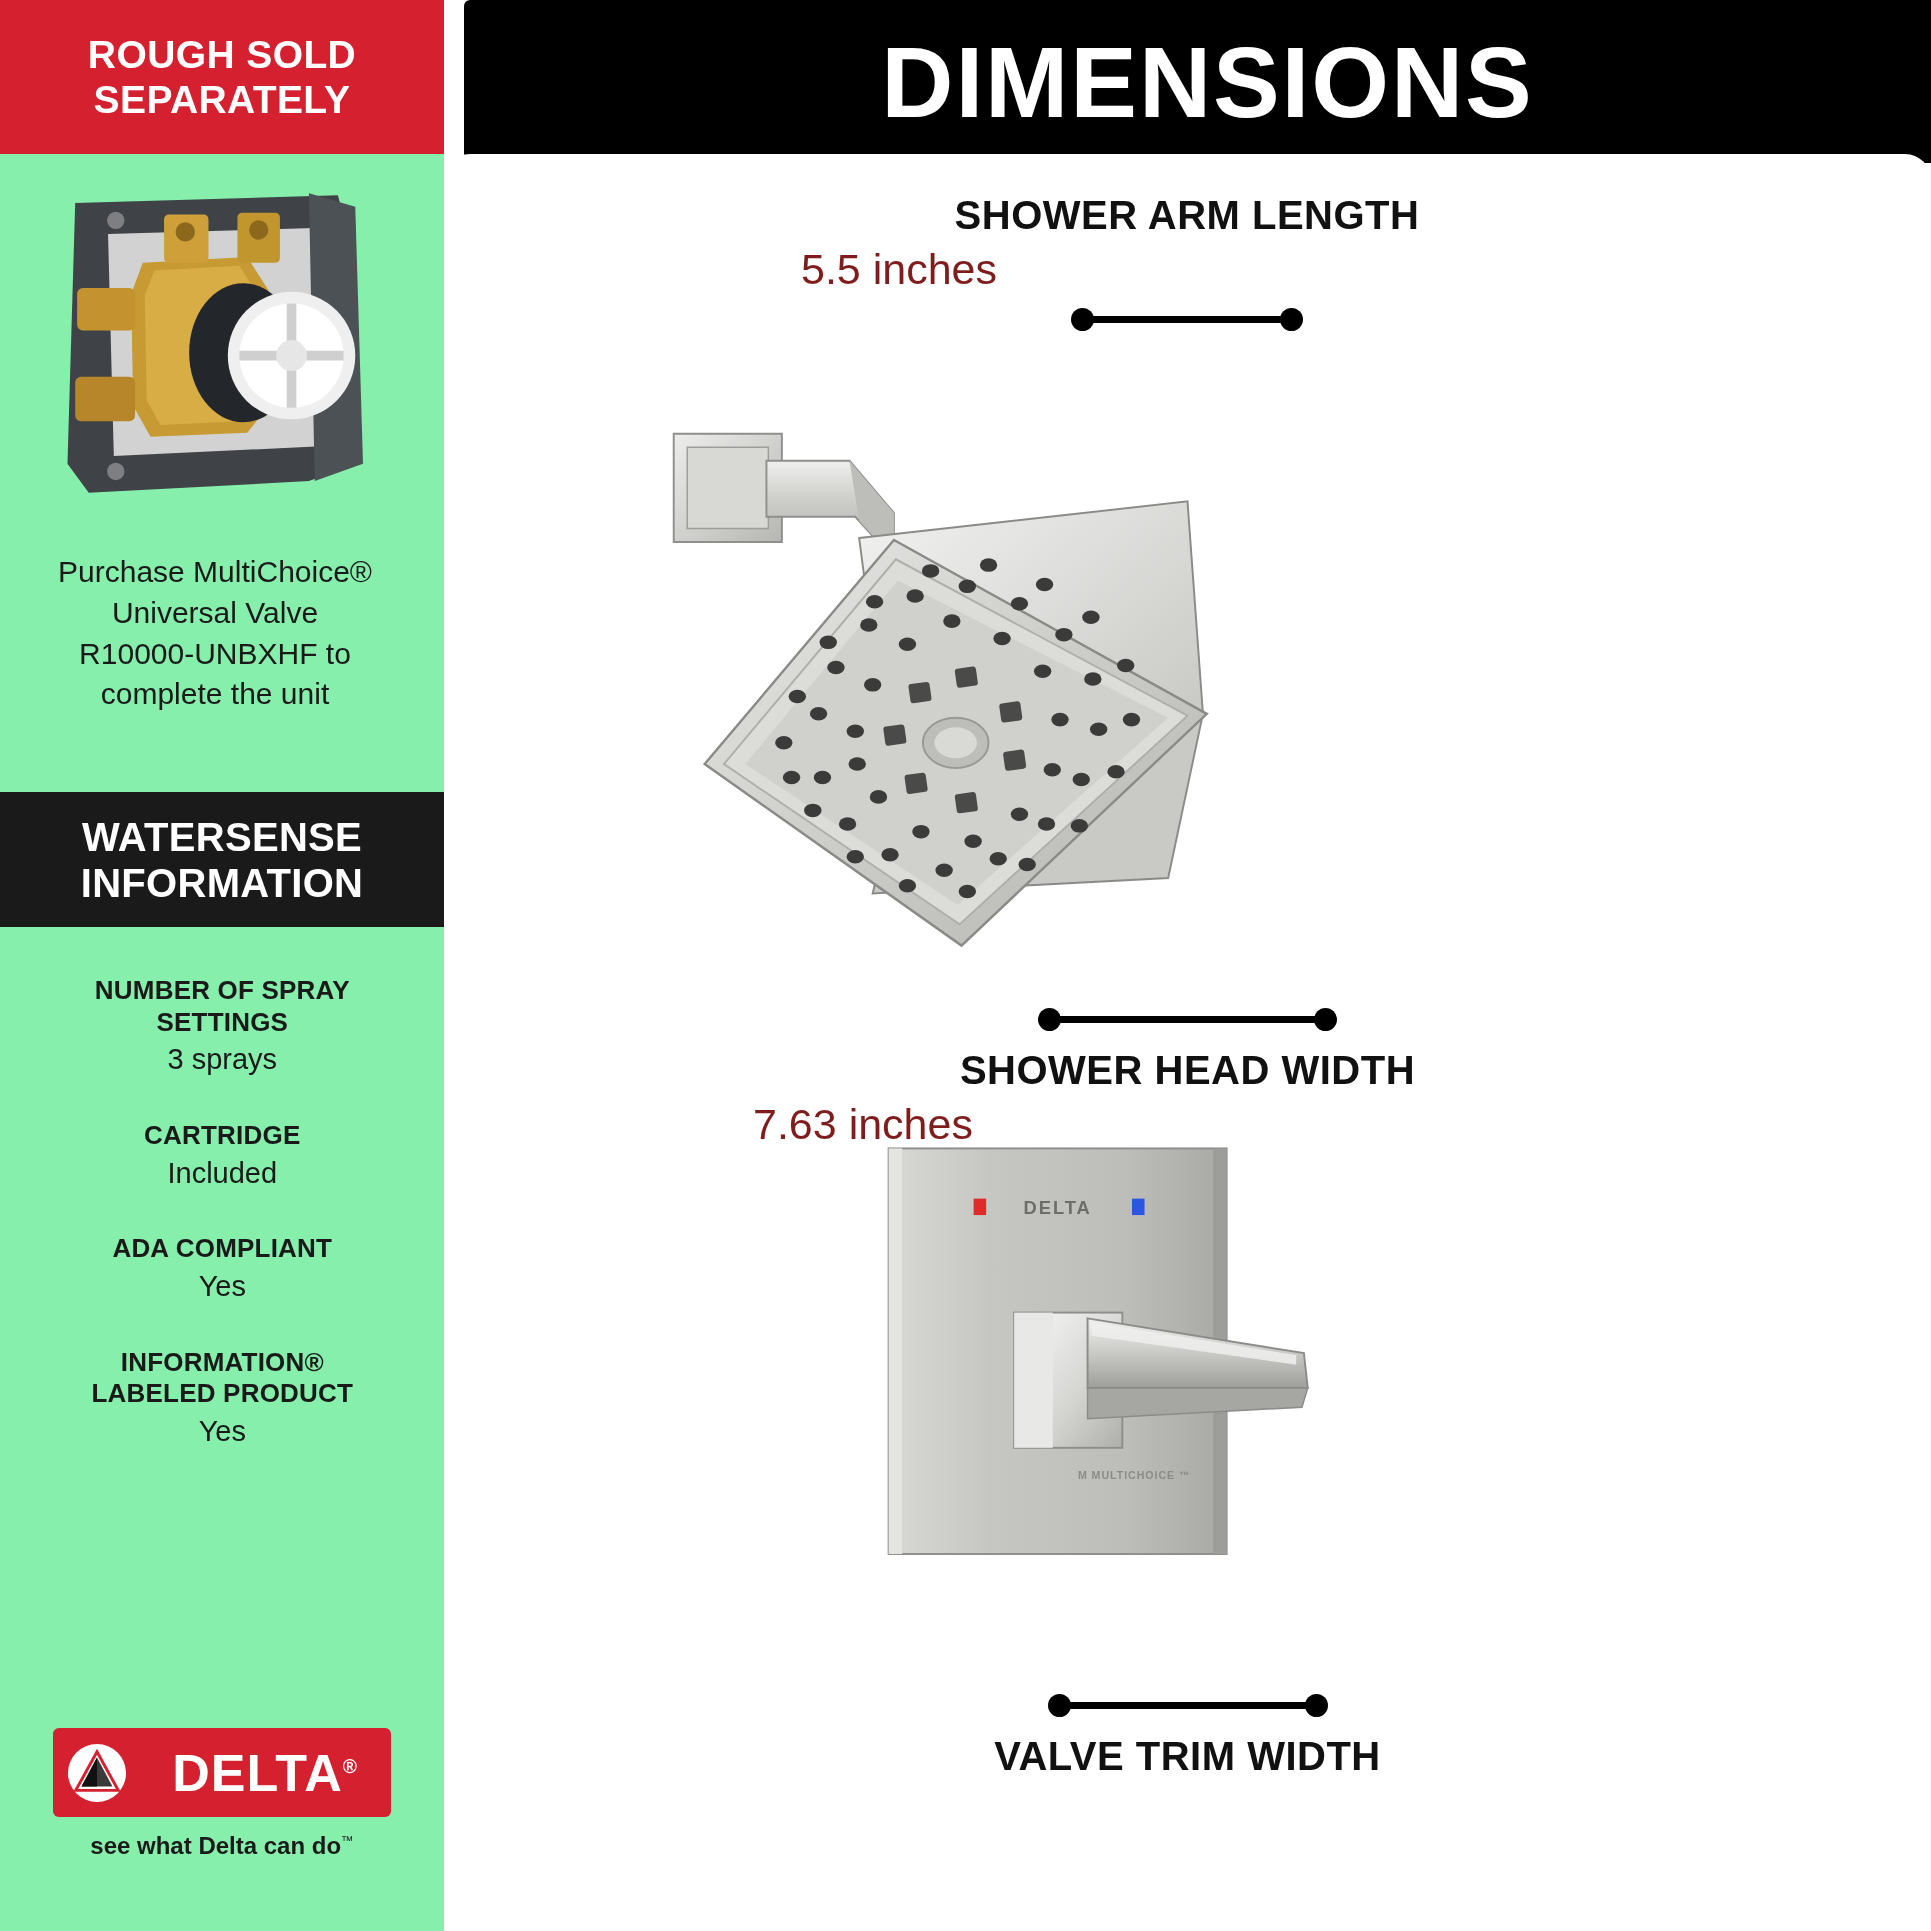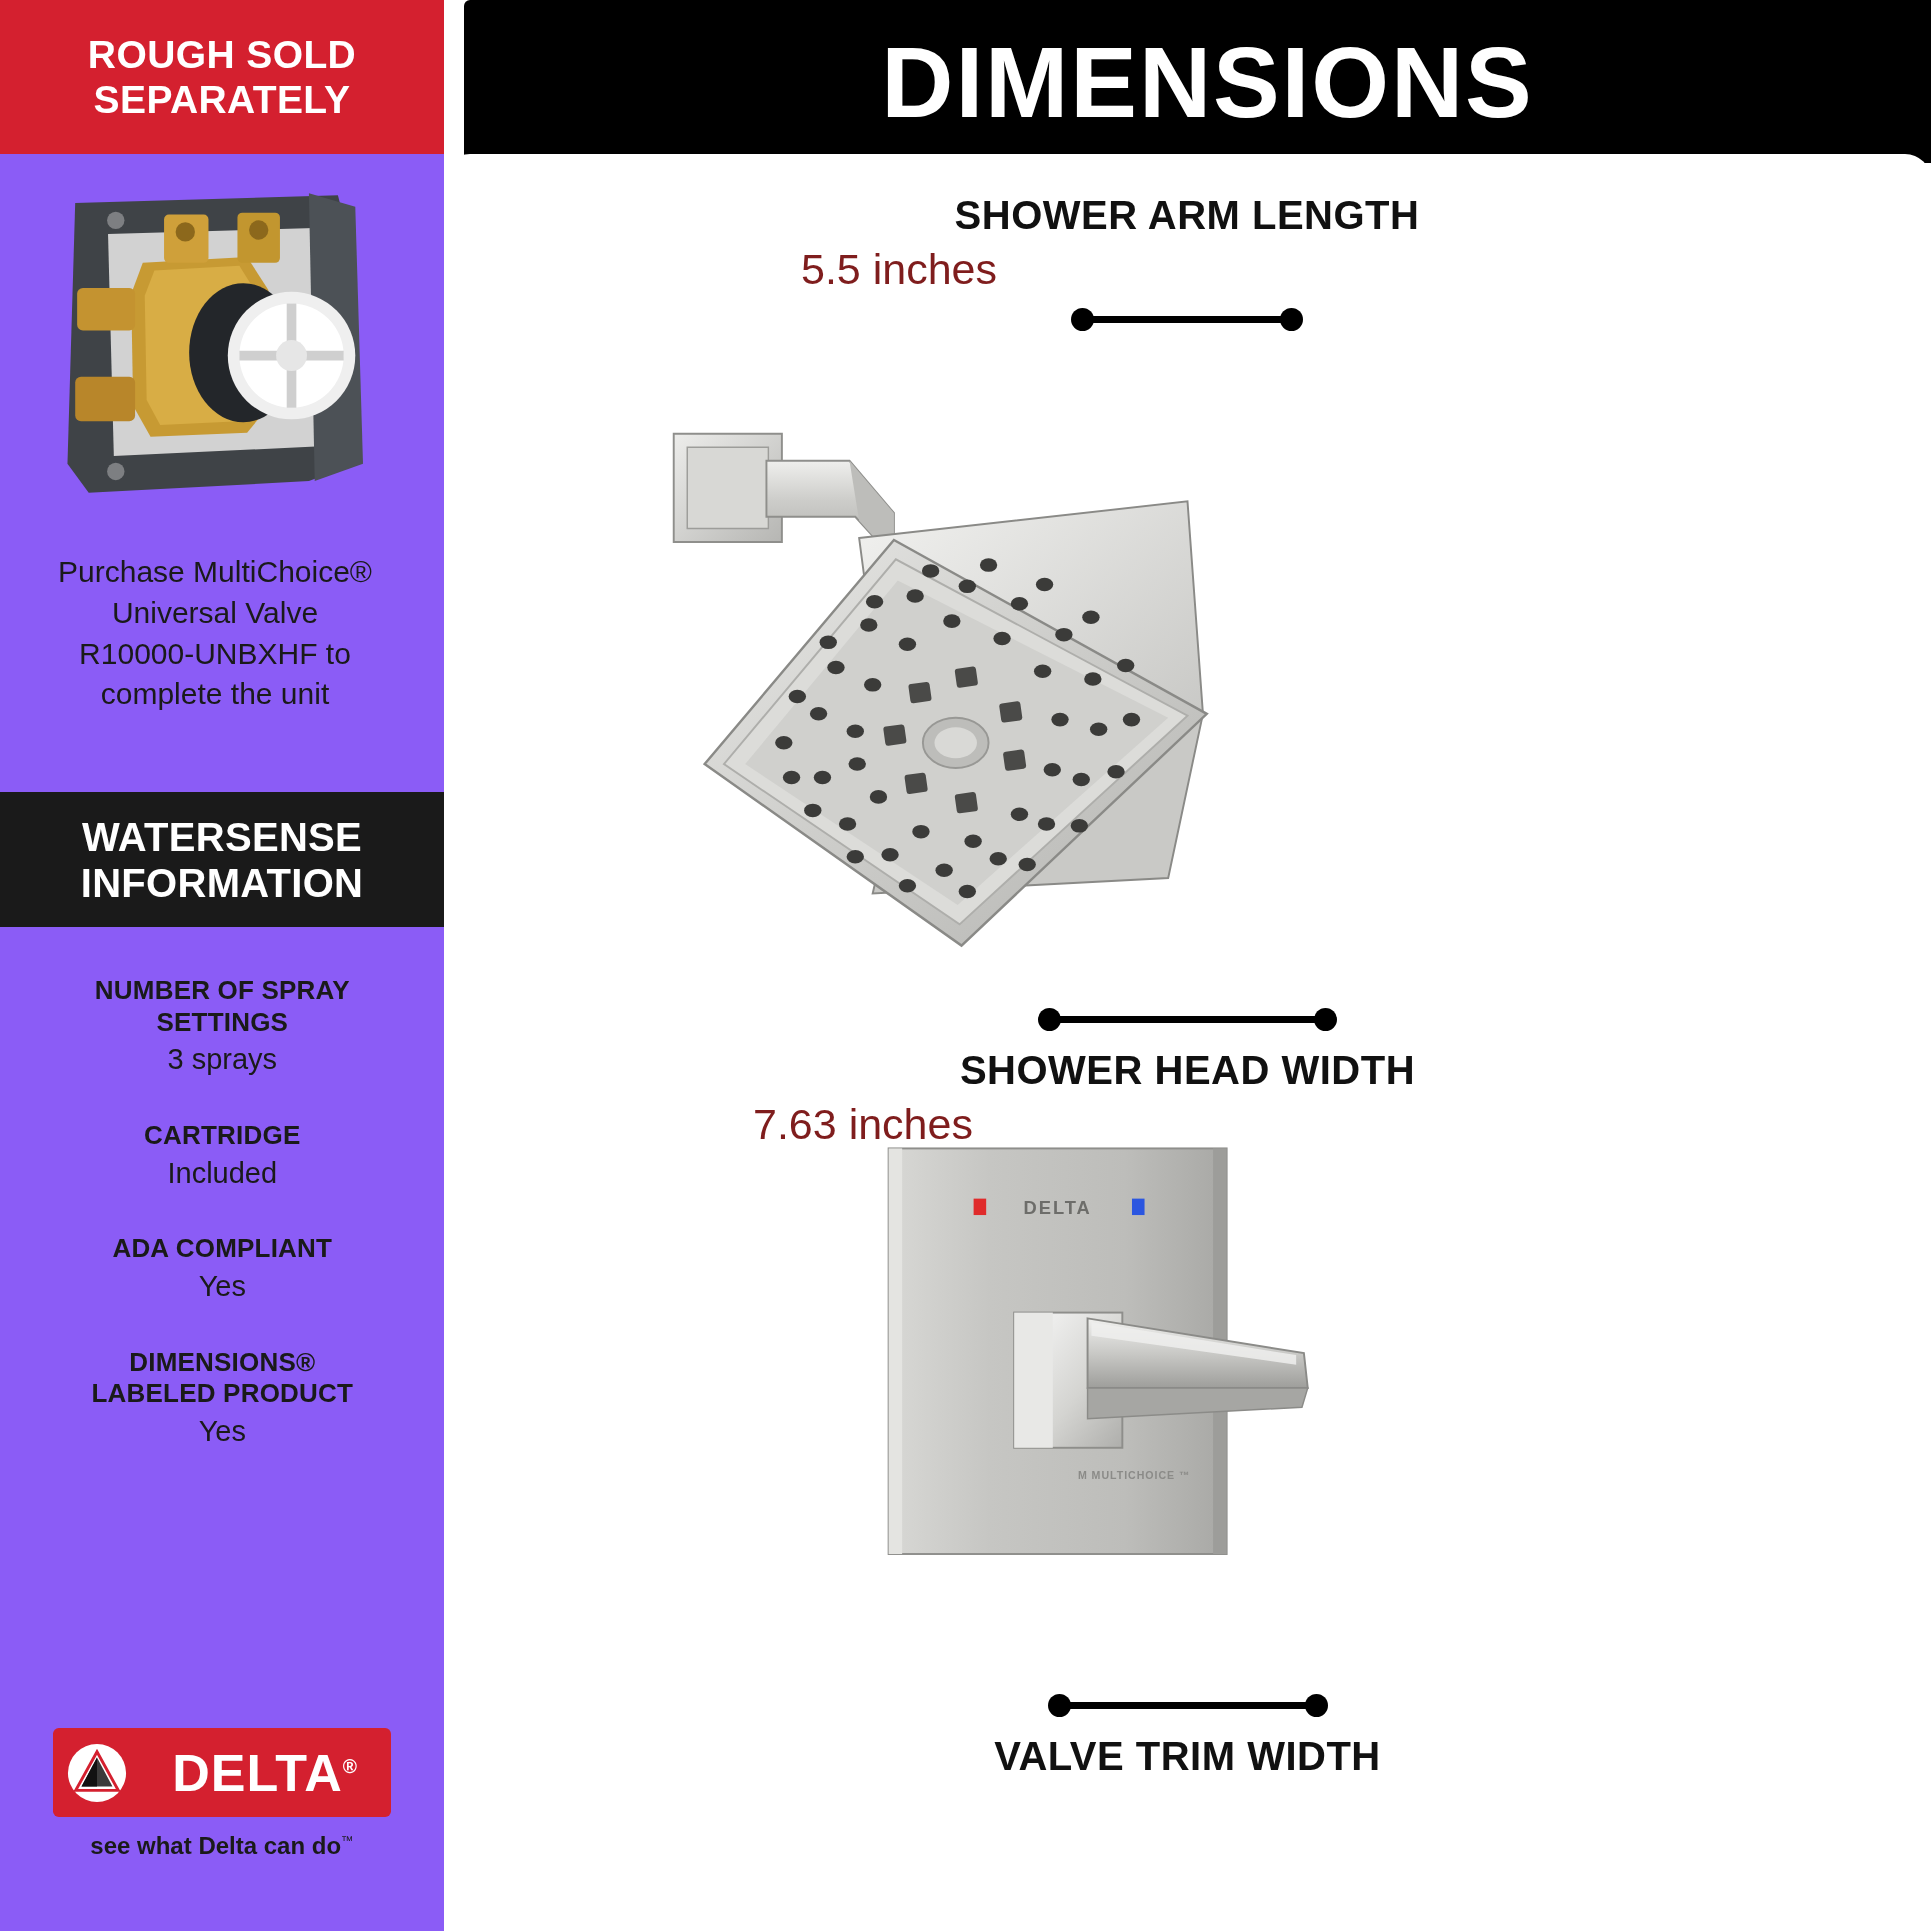--- a/index.html
+++ b/index.html
@@ -13,21 +13,21 @@
     position: relative;
     width: 1931px; height: 1931px;
     background: #ffffff;
   }
 
   
   .sidebar {
     position: absolute;
     left: 0; top: 0;
     width: 444px; height: 1931px;
-    background: #8b5cf6;
+    background: #86efac;
     padding-left: 10px;
   }
   .rough-banner {
     position: absolute;
     left: 0; top: 0;
     width: 444px; height: 154px;
     background: #d4202f;
     display: flex;
     align-items: center;
     justify-content: center;
@@ -287,21 +287,21 @@
 
       <div class="spec">
         <div class="spec-label">
           <span>ADA COMPLIANT</span>
         </div>
         <div class="spec-value">Yes</div>
       </div>
 
       <div class="spec">
         <div class="spec-label">
-          <span>DIMENSIONS®</span><br>
+          <span>INFORMATION®</span><br>
           <span>LABELED PRODUCT</span>
         </div>
         <div class="spec-value">Yes</div>
       </div>
 
     </div>
 
     <div class="delta-logo">
       <div class="delta-badge">
         <div class="delta-tri">

